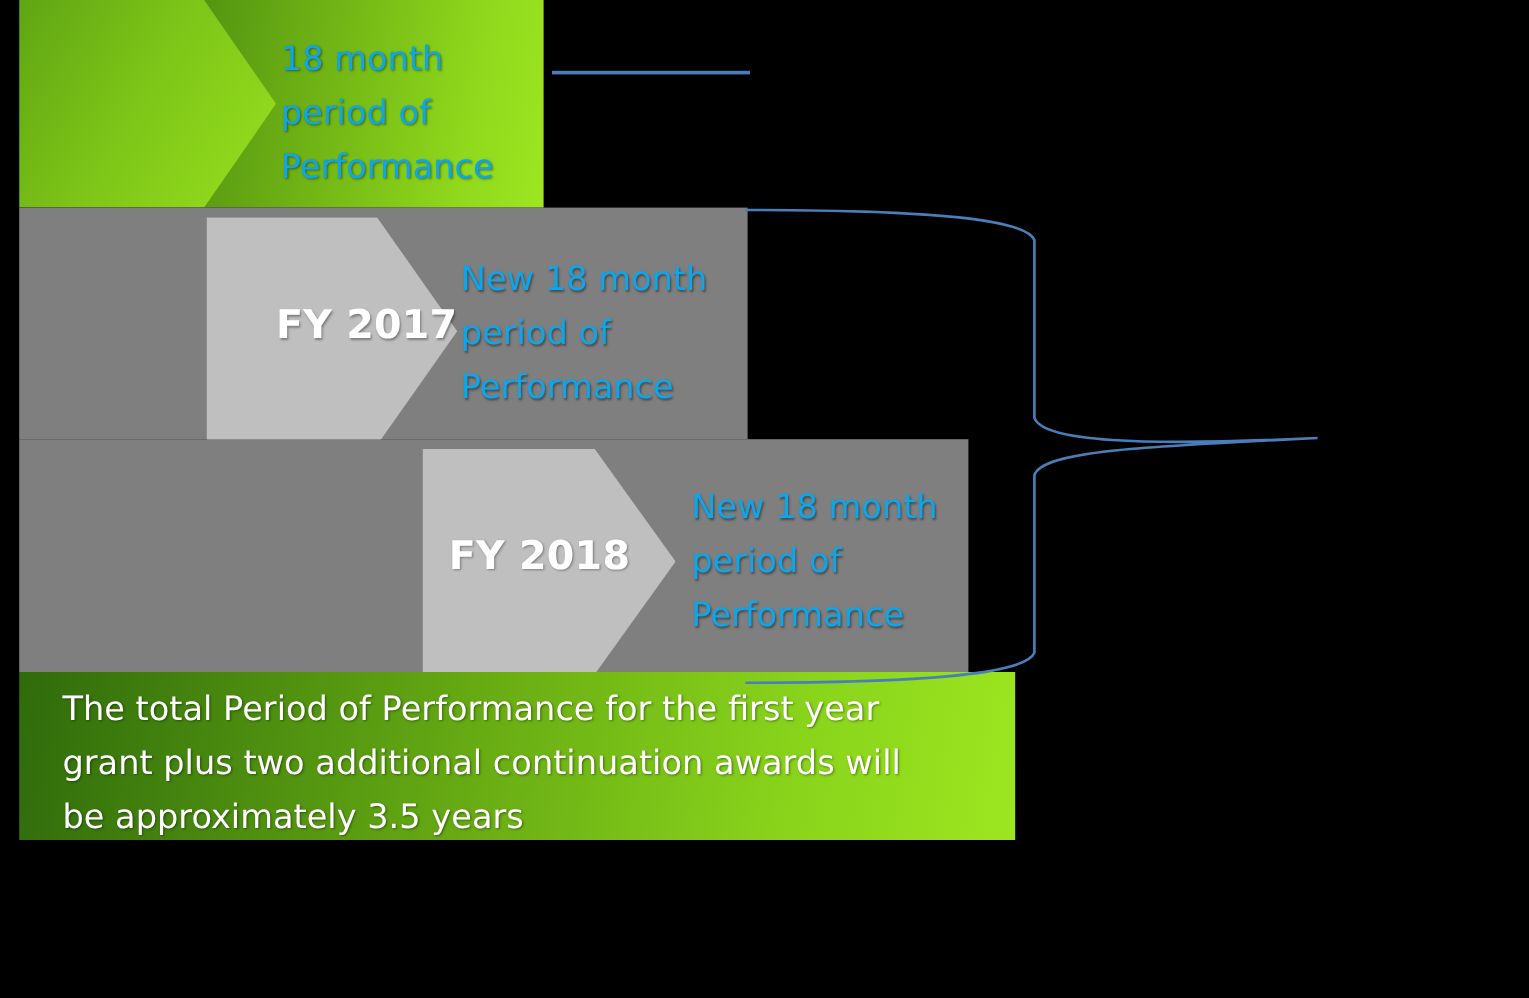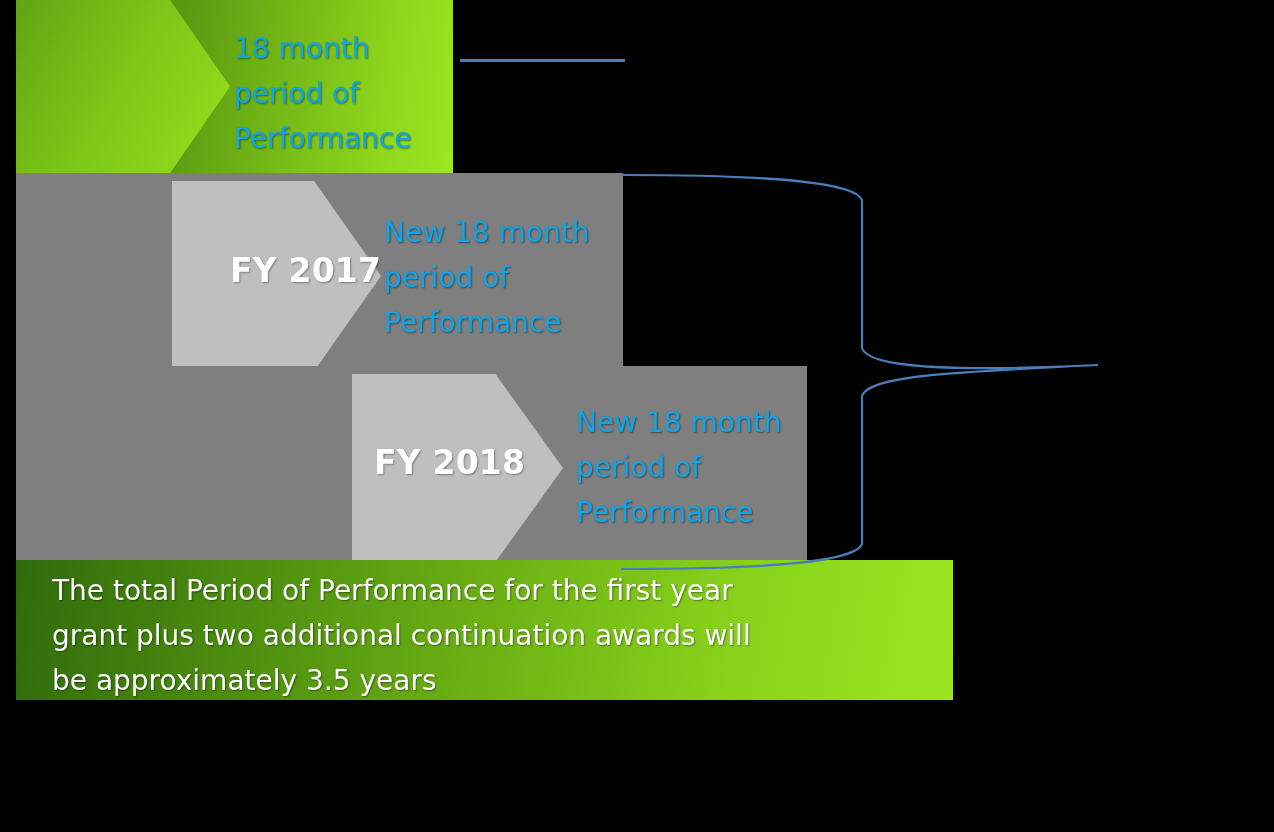--- a/index.html
+++ b/index.html
@@ -112,21 +112,21 @@
   }
   .desc-2016 { left: 234px; top: 26px;  width: 215px; }
   .desc-2017 { left: 384px; top: 210px; width: 240px; }
   .desc-2018 { left: 576px; top: 400px; width: 232px; }
 
   
   .summary-box {
     position: absolute;
     left: 16px;
     top: 560px;
-    width: 937px;
+    width: 830px;
     height: 140px;
     background: linear-gradient(100deg, #2f6b0b 0%, #4a8a0f 22%, #6aae14 48%, #88d21b 76%, #9ce620 100%);
   }
   .summary-text {
     position: absolute;
     left: 36px;
     top: 8px;
     width: 700px;
     color: #ffffff;
     font-size: 28px;

